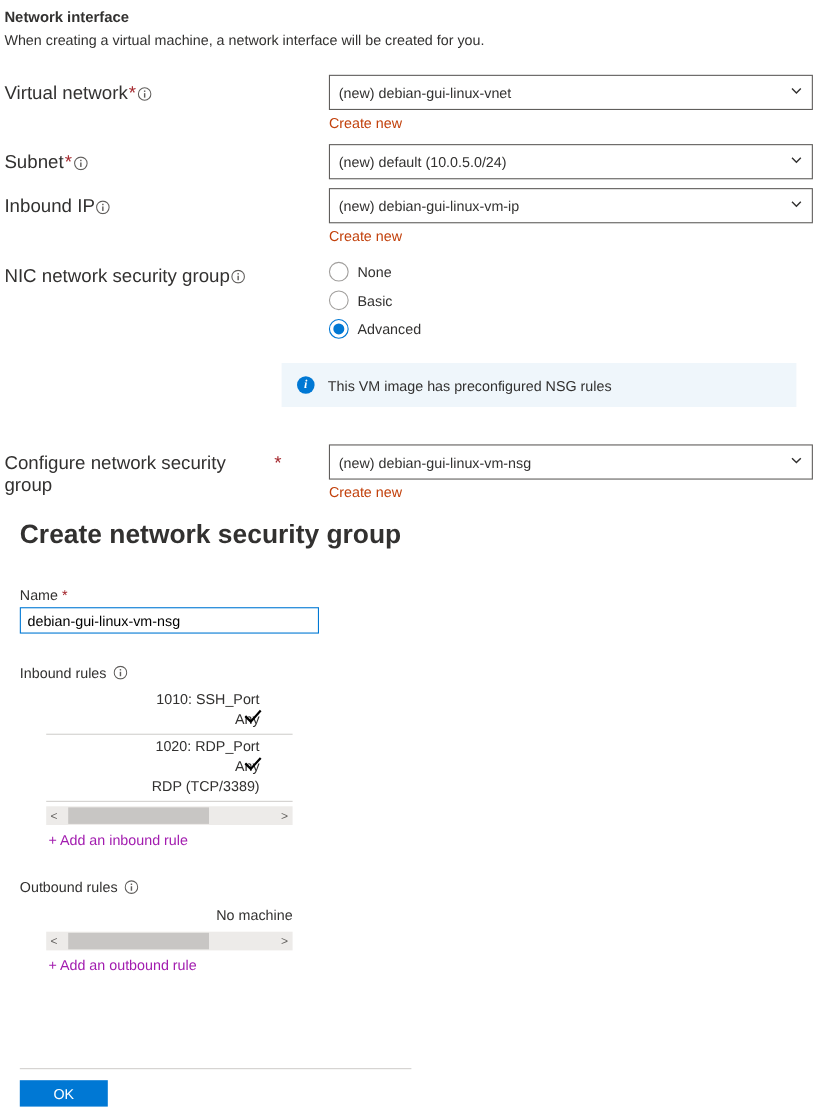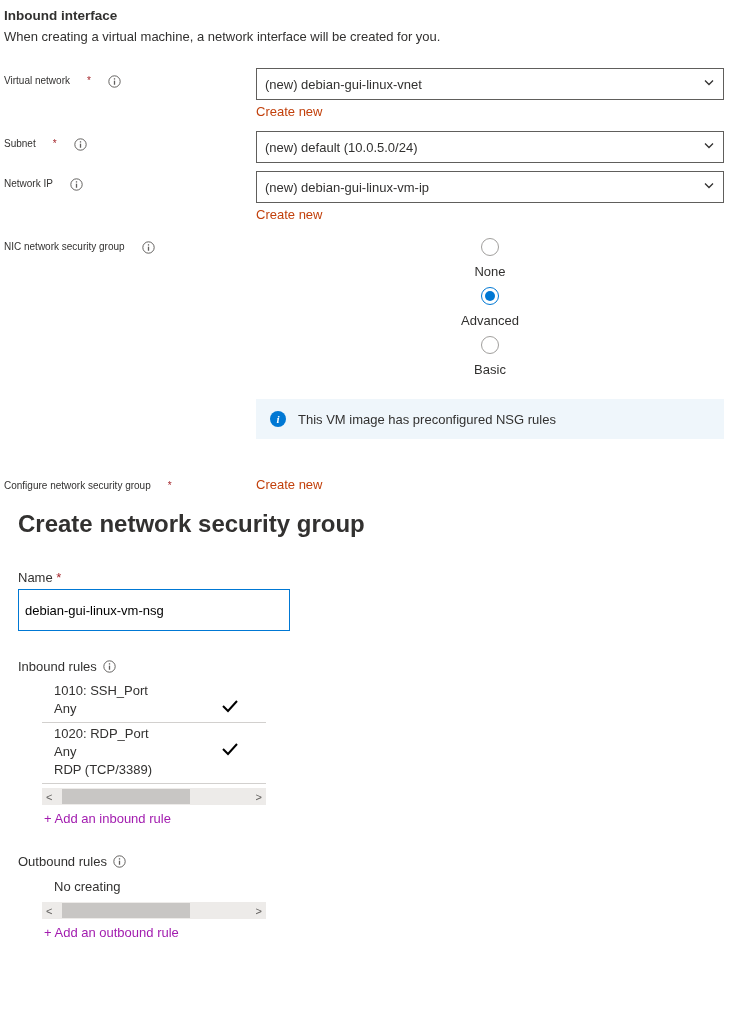--- a/index.html
+++ b/index.html
@@ -22,36 +22,37 @@
     margin-bottom: 24px;
   }
   .form-row {
     display: flex;
     align-items: flex-start;
     margin-bottom: 8px;
   }
   .form-label {
     width: 252px;
     padding-top: 7px;
-    font-size: 10px;
-    display: flex;
-    gap: 17px;
+    font-size: 17px;
+    display: flex;
+    gap: 1px;
     flex: none;
   }
   .req { color: #a4262c; }
   .info-icon {
     display: inline-flex;
     align-items: center;
     justify-content: center;
     cursor: default;
   }
   .info-icon svg { display:block; }
   .field-col {
     flex: 1;
     max-width: 468px;
+    margin-left: 43px;
   }
   .dropdown {
     position: relative;
     width: 100%;
     height: 32px;
     border: 1px solid #605e5c;
     display: flex;
     align-items: center;
     padding: 0 28px 0 8px;
     font-size: 13px;
@@ -75,21 +76,20 @@
     padding-top: 4px;
     display: flex;
     flex-direction: column;
     gap: 8px;
   }
   .radio-opt {
     display: flex;
     align-items: center;
     gap: 8px;
     cursor: pointer;
-    flex-direction: column;
   }
   .radio-circle {
     width: 18px; height: 18px;
     border: 1px solid #323130;
     border-radius: 50%;
     position: relative;
     display: inline-flex;
     align-items: center;
     justify-content: center;
   }
@@ -133,34 +133,35 @@
   .name-label {
     font-size: 13px;
     margin: 0 0 4px 14px;
   }
   .name-input {
     width: 272px;
     height: 24px;
     border: 1px solid #0078d4;
     outline: none;
     font-size: 13px;
-    padding: 20px 6px;
+    padding: 2px 6px;
     margin-left: 14px;
     font-family: inherit;
   }
   .rules-heading {
     font-size: 13px;
     margin: 28px 0 6px 14px;
     display:flex;
     align-items:center;
     gap:6px;
   }
   .rules-box {
     margin-left: 38px;
     width: 224px;
+    text-align: right;
   }
   .rule-entry {
     position: relative;
     padding: 2px 30px 4px 12px;
     line-height: 18px;
     border-bottom: 1px solid #d2d0ce;
   }
   .rule-entry:last-of-type { border-bottom: none; }
   .rule-check {
     position:absolute;
@@ -215,21 +216,21 @@
     cursor:pointer;
     margin-left:14px;
   }
 </style>
 </head>
 <body>
 
 
 
 
-<div class="section-heading">Inbound interface</div>
+<div class="section-heading">Network interface</div>
 <div class="section-desc">When creating a virtual machine, a network interface will be created for you.</div>
 
 
 <div class="form-row">
   <div class="form-label">
     <span>Virtual network</span>
     <span class="req">*</span>
     <span class="info-icon">
       <svg width="13" height="13" viewBox="0 0 16 16">
           <circle cx="8" cy="8" r="7" fill="none" stroke="#605e5c" stroke-width="1.2"></circle>
@@ -268,21 +269,21 @@
       <span class="chev"><svg width="12" height="12" viewBox="0 0 12 12">
             <path d="M2 4 L6 8 L10 4" fill="none" stroke="#323130" stroke-width="1.3"></path>
           </svg></span>
     </div>
   </div>
 </div>
 
 
 <div class="form-row">
   <div class="form-label">
-    <span>Network IP</span>
+    <span>Inbound IP</span>
     <span class="info-icon">
       <svg width="13" height="13" viewBox="0 0 16 16">
           <circle cx="8" cy="8" r="7" fill="none" stroke="#605e5c" stroke-width="1.2"></circle>
           <rect x="7.2" y="7" width="1.6" height="5" fill="#605e5c"></rect>
           <rect x="7.2" y="4" width="1.6" height="1.6" fill="#605e5c"></rect>
         </svg>
     </span>
   </div>
   <div class="field-col">
     <div class="dropdown">
@@ -307,44 +308,50 @@
         </svg>
     </span>
   </div>
   <div class="field-col">
     <div class="radio-group">
       <label class="radio-opt">
           <span class="radio-circle disabled"></span>
           <span>None</span>
         </label>
       <label class="radio-opt">
+          <span class="radio-circle disabled"></span>
+          <span>Basic</span>
+        </label>
+      <label class="radio-opt">
           <span class="radio-circle checked"></span>
           <span>Advanced</span>
-        </label>
-      <label class="radio-opt">
-          <span class="radio-circle disabled"></span>
-          <span>Basic</span>
         </label>
     </div>
   </div>
 </div>
 
 
 <div class="info-banner">
   <span class="info-banner-icon">i</span>
   <span>This VM image has preconfigured NSG rules</span>
 </div>
 
 
 <div class="form-row" style="margin-top:34px">
   <div class="form-label">
     <span>Configure network security group</span>
     <span class="req">*</span>
   </div>
   <div class="field-col">
+    <div class="dropdown">
+      <span>(new) debian-gui-linux-vm-nsg</span>
+      <span class="chev"><svg width="12" height="12" viewBox="0 0 12 12">
+            <path d="M2 4 L6 8 L10 4" fill="none" stroke="#323130" stroke-width="1.3"></path>
+          </svg></span>
+    </div>
     <span class="link">Create new</span>
   </div>
 </div>
 
 
 <h1 class="create-nsg-title">Create network security group</h1>
 
 <div class="name-label">
   <span>Name</span>
   <span class="req">*</span>
@@ -391,21 +398,21 @@
   <span>Outbound rules</span>
   <span class="info-icon">
     <svg width="13" height="13" viewBox="0 0 16 16">
         <circle cx="8" cy="8" r="7" fill="none" stroke="#605e5c" stroke-width="1.2"></circle>
         <rect x="7.2" y="7" width="1.6" height="5" fill="#605e5c"></rect>
         <rect x="7.2" y="4" width="1.6" height="1.6" fill="#605e5c"></rect>
       </svg>
   </span>
 </div>
 <div class="rules-box">
-  <div class="no-results">No creating</div>
+  <div class="no-results">No machine</div>
   <div class="scroll-mock">
     <span class="arrow">&lt;</span>
     <div style="flex:1;display:flex;align-items:center">
         <div class="thumb"></div>
       </div>
     <span class="arrow">&gt;</span>
   </div>
 </div>
 <span class="add-link">+ Add an outbound rule</span>
 

